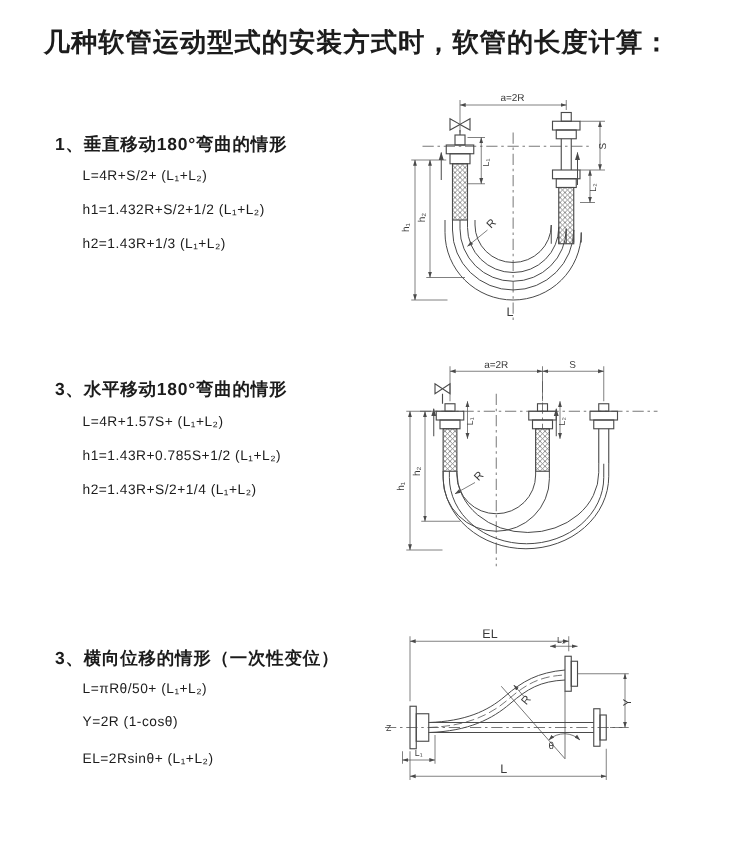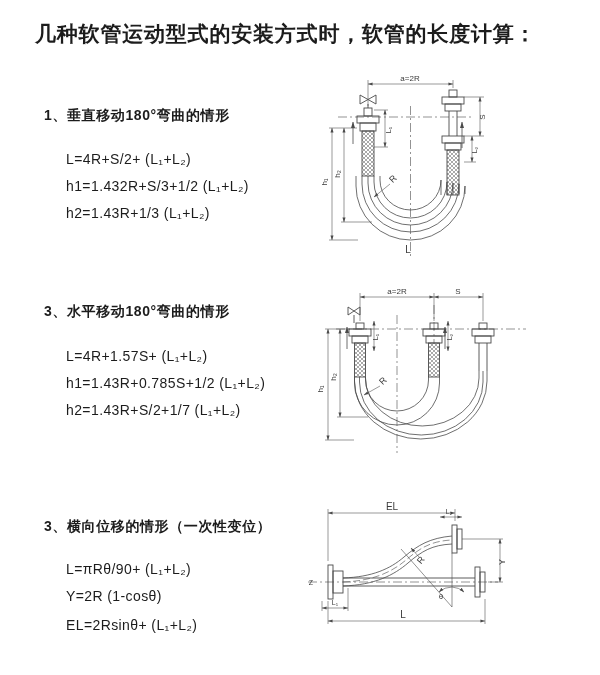--- a/index.html
+++ b/index.html
@@ -7,41 +7,41 @@
     width:600px; height:675px;
     background:#ffffff;
     position:relative;
     overflow:hidden;
     font-family:"Liberation Sans","DejaVu Sans",sans-serif;
     color:#1c1c1c;
   }
   .abs { position:absolute; white-space:nowrap; }
   .title { font-size:21px; font-weight:bold; letter-spacing:0.8px; }
   .sec-heading { font-size:14px; font-weight:bold; letter-spacing:0.6px; }
-  .formula { font-size:14px; font-weight:500; letter-spacing:0.4px;margin-top:16px; }
+  .formula { font-size:11px; font-weight:500; letter-spacing:0.4px; }
   svg.diag { position:absolute; }
   svg text { font-family:"Liberation Sans","DejaVu Sans",sans-serif; fill:#3a3a3a; }
 </style>
 </head>
 <body>
 
 <div class="abs title" style="left:35px;top:20px">几种软管运动型式的安装方式时，软管的长度计算：</div>
 
 <div class="abs sec-heading" style="left:44px;top:107px">1、垂直移动180°弯曲的情形</div>
 <div class="abs formula" style="left:66px;top:135px">L=4R+S/2+ (L₁+L₂)</div>
-<div class="abs formula" style="left:66px;top:162px">h1=1.432R+S/3+1/2 (L₁+L₂)</div>
+<div class="abs formula" style="left:66px;top:162px">h1=1.432R+S/2+1/2 (L₁+L₂)</div>
 <div class="abs formula" style="left:66px;top:189px">h2=1.43R+1/3 (L₁+L₂)</div>
 
 <div class="abs sec-heading" style="left:44px;top:303px">3、水平移动180°弯曲的情形</div>
 <div class="abs formula" style="left:66px;top:332px">L=4R+1.57S+ (L₁+L₂)</div>
 <div class="abs formula" style="left:66px;top:359px">h1=1.43R+0.785S+1/2 (L₁+L₂)</div>
-<div class="abs formula" style="left:66px;top:386px">h2=1.43R+S/2+1/7 (L₁+L₂)</div>
+<div class="abs formula" style="left:66px;top:386px">h2=1.43R+S/2+1/4 (L₁+L₂)</div>
 
 <div class="abs sec-heading" style="left:44px;top:518px">3、横向位移的情形（一次性变位）</div>
-<div class="abs formula" style="left:66px;top:545px">L=πRθ/90+ (L₁+L₂)</div>
+<div class="abs formula" style="left:66px;top:545px">L=πRθ/50+ (L₁+L₂)</div>
 <div class="abs formula" style="left:66px;top:572px">Y=2R (1-cosθ)</div>
 <div class="abs formula" style="left:66px;top:601px">EL=2Rsinθ+ (L₁+L₂)</div>
 
 <svg class="diag" style="left:312px;top:70px" width="285" height="190" viewBox="0 0 285 190">
   <defs>
     <marker id="ar1" viewBox="0 0 10 10" refX="9.5" refY="5" markerWidth="8" markerHeight="8" orient="auto-start-reverse">
       <path d="M0,1.8 L10,5 L0,8.2 z" fill="#4a4a4a"></path>
     </marker>
     <pattern id="hx1" width="4" height="4" patternUnits="userSpaceOnUse">
       <path d="M0,0 L4,4 M4,0 L0,4" stroke="#6f6f6f" stroke-width="0.6"></path>

